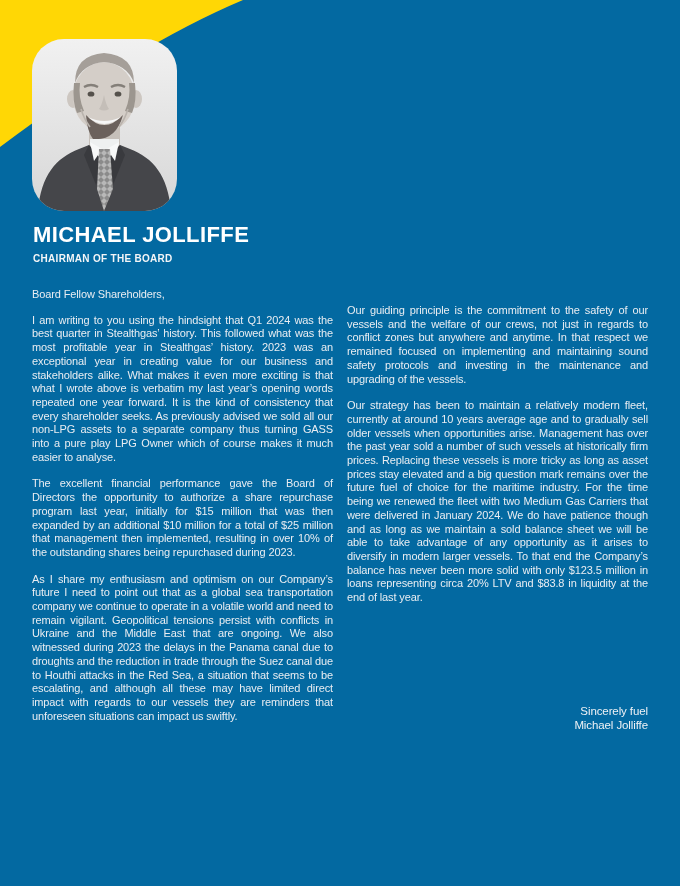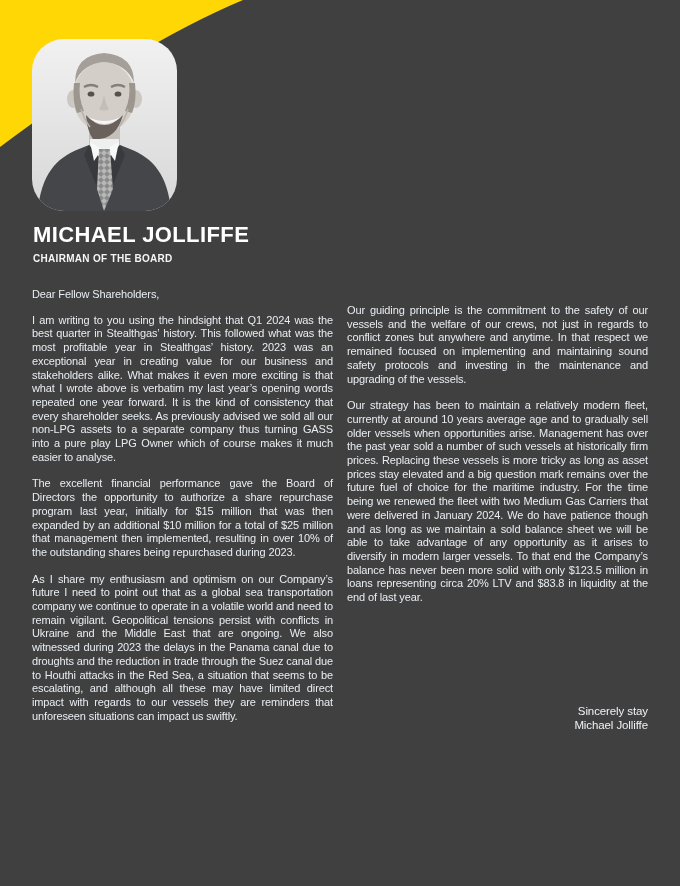--- a/index.html
+++ b/index.html
@@ -3,21 +3,21 @@
 <meta charset="utf-8">
 <style>
   html,body{margin:0;padding:0;}
   body{
     width:680px;height:886px;
     background:#022349;
     overflow:hidden;
     position:relative;
     font-family:"Liberation Sans", sans-serif;
   }
-  .page{position:absolute;inset:0;width:680px;height:886px;background:#404040;}
+  .page{position:absolute;inset:0;width:680px;height:886px;background:#0369a1;}
   .corner-shape{position:absolute;left:0;top:0;width:250px;height:150px;}
   .photo{
     position:absolute;left:32px;top:39px;width:145px;height:172px;
     border-radius:32px;overflow:hidden;
   }
   .photo svg{display:block;width:100%;height:100%;}
   .name{
     position:absolute;left:33px;top:222px;
     font-size:22px;font-weight:bold;color:#ffffff;letter-spacing:0.4px;
   }
@@ -99,28 +99,28 @@
 
       <path d="M67,110 L78,110 L81,150 L72,172 L65,150 Z" fill="url(#tiecheck)"></path>
     </svg>
   </div>
 
   <div class="name">MICHAEL JOLLIFFE</div>
   <div class="role">CHAIRMAN OF THE BOARD</div>
 
   <div class="columns">
     <div class="col col-left">
-      <p class="salutation">Dear Fellow Shareholders,</p>
+      <p class="salutation">Board Fellow Shareholders,</p>
       <p>I am writing to you using the hindsight that Q1 2024 was the best quarter in Stealthgas’ history.  This followed what was the most profitable year in Stealthgas’ history. 2023 was an exceptional year in creating value for our business and stakeholders alike. What makes it even more exciting is that what I wrote above is verbatim my last year’s opening words repeated one year forward. It is the kind of consistency that every shareholder seeks. As previously advised we sold all our non-LPG assets to a separate company thus turning GASS into a pure play LPG Owner which of course makes it much easier to analyse.</p>
       <p>The excellent financial performance gave the Board of Directors the opportunity to authorize a share repurchase program last year, initially for $15 million that was then expanded by an additional $10 million for a total of $25 million  that management then implemented, resulting in over 10% of the outstanding shares being repurchased during 2023.</p>
       <p>As I share my enthusiasm and optimism on our Company’s future I need to point out that as a global sea transportation company we continue to operate in a volatile world and need to remain vigilant. Geopolitical tensions persist with conflicts in Ukraine and the Middle East that are ongoing. We also witnessed during 2023 the delays in the Panama canal due to droughts and the reduction in trade through the Suez canal due to Houthi attacks in the Red Sea, a situation that seems to be escalating, and although all these may have limited direct impact with regards to our vessels they are reminders that unforeseen situations can impact us swiftly.</p>
     </div>
     <div class="col col-right">
       <p class="first">Our guiding principle is the commitment to the safety of our vessels and the welfare of our crews, not just in regards to conflict zones but anywhere and anytime. In that respect we remained focused on implementing and maintaining sound safety protocols and investing in the maintenance and upgrading of the vessels.</p>
       <p>Our strategy has been to maintain a relatively modern fleet, currently at around 10 years average age and to gradually sell older vessels when opportunities arise. Management has over the past year sold a number of such vessels at historically firm prices. Replacing these vessels is more tricky as long as asset prices stay elevated and a big question mark remains over the future fuel of choice for the maritime industry. For the time being we renewed the fleet with two Medium Gas Carriers that were delivered in January 2024. We do have patience though and as long as we maintain a sold balance sheet we will be able to take advantage of any opportunity as it arises to diversify in modern larger vessels. To that end the Company’s balance has never been more solid with only $123.5 million in loans representing circa 20% LTV and $83.8 in liquidity at the end of last year.</p>
       <div class="closing">
-        <div>Sincerely stay</div>
+        <div>Sincerely fuel</div>
         <div>Michael Jolliffe</div>
       </div>
     </div>
   </div>
 
 </div>
 
 </body></html>

